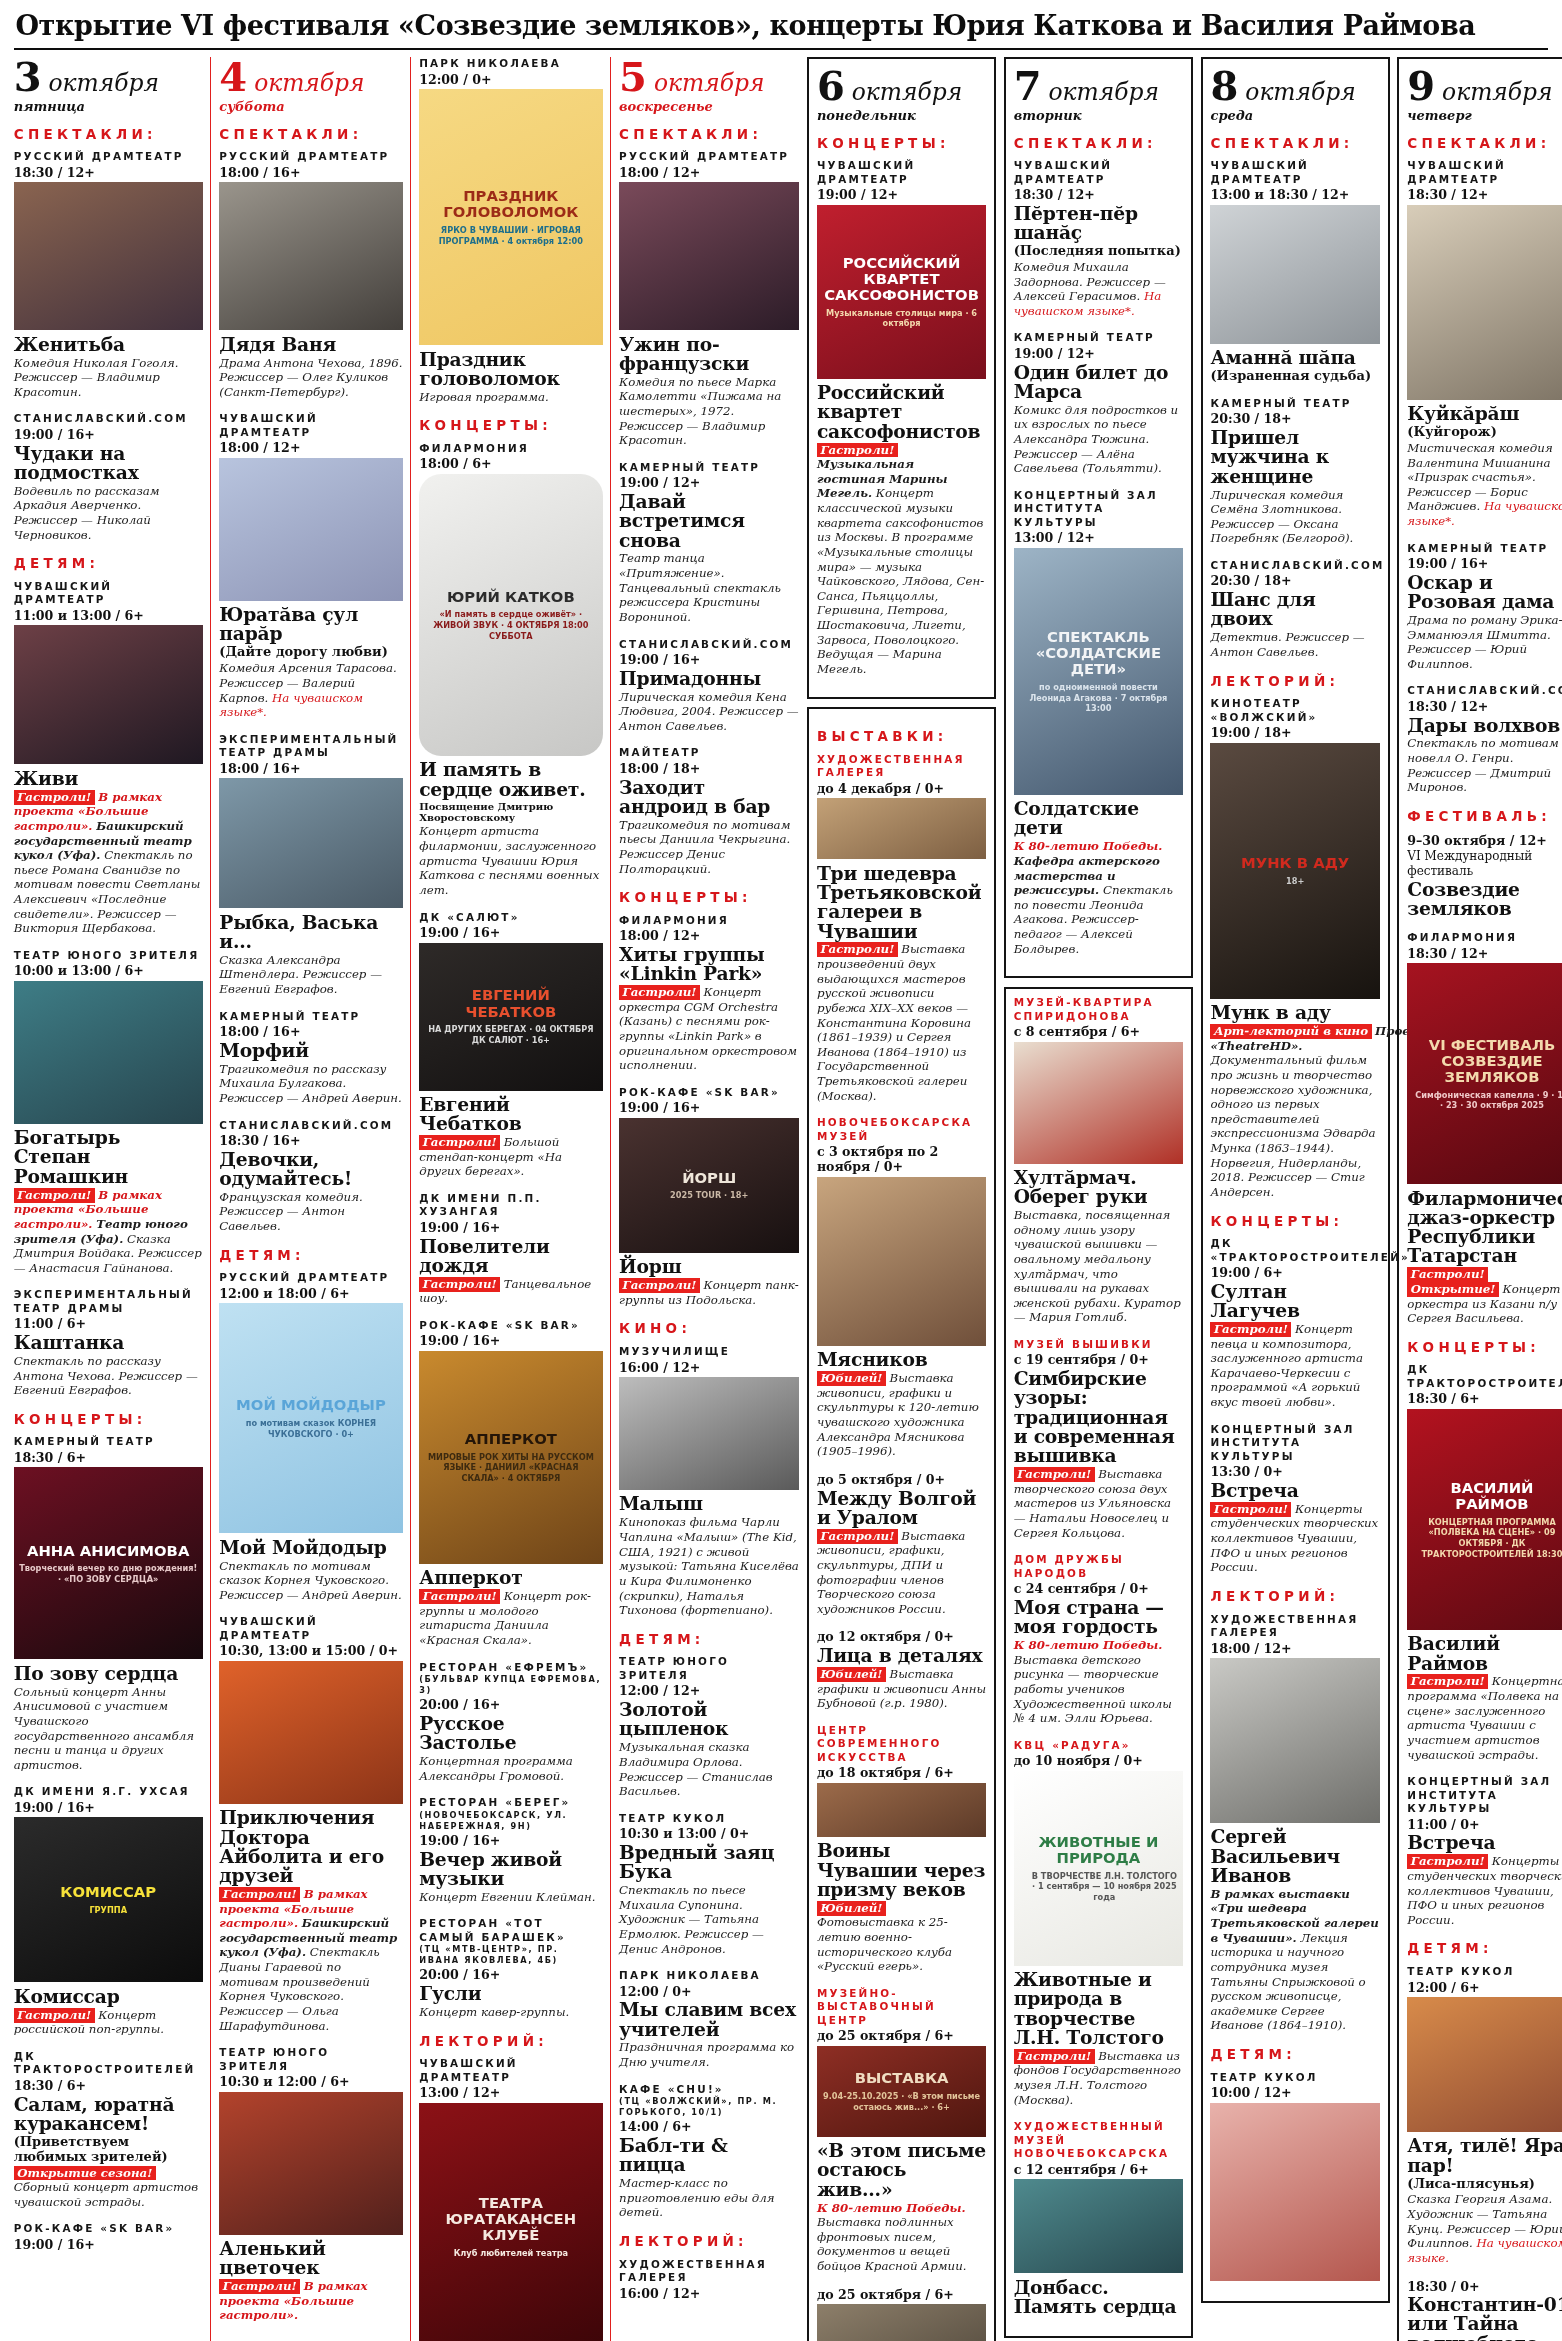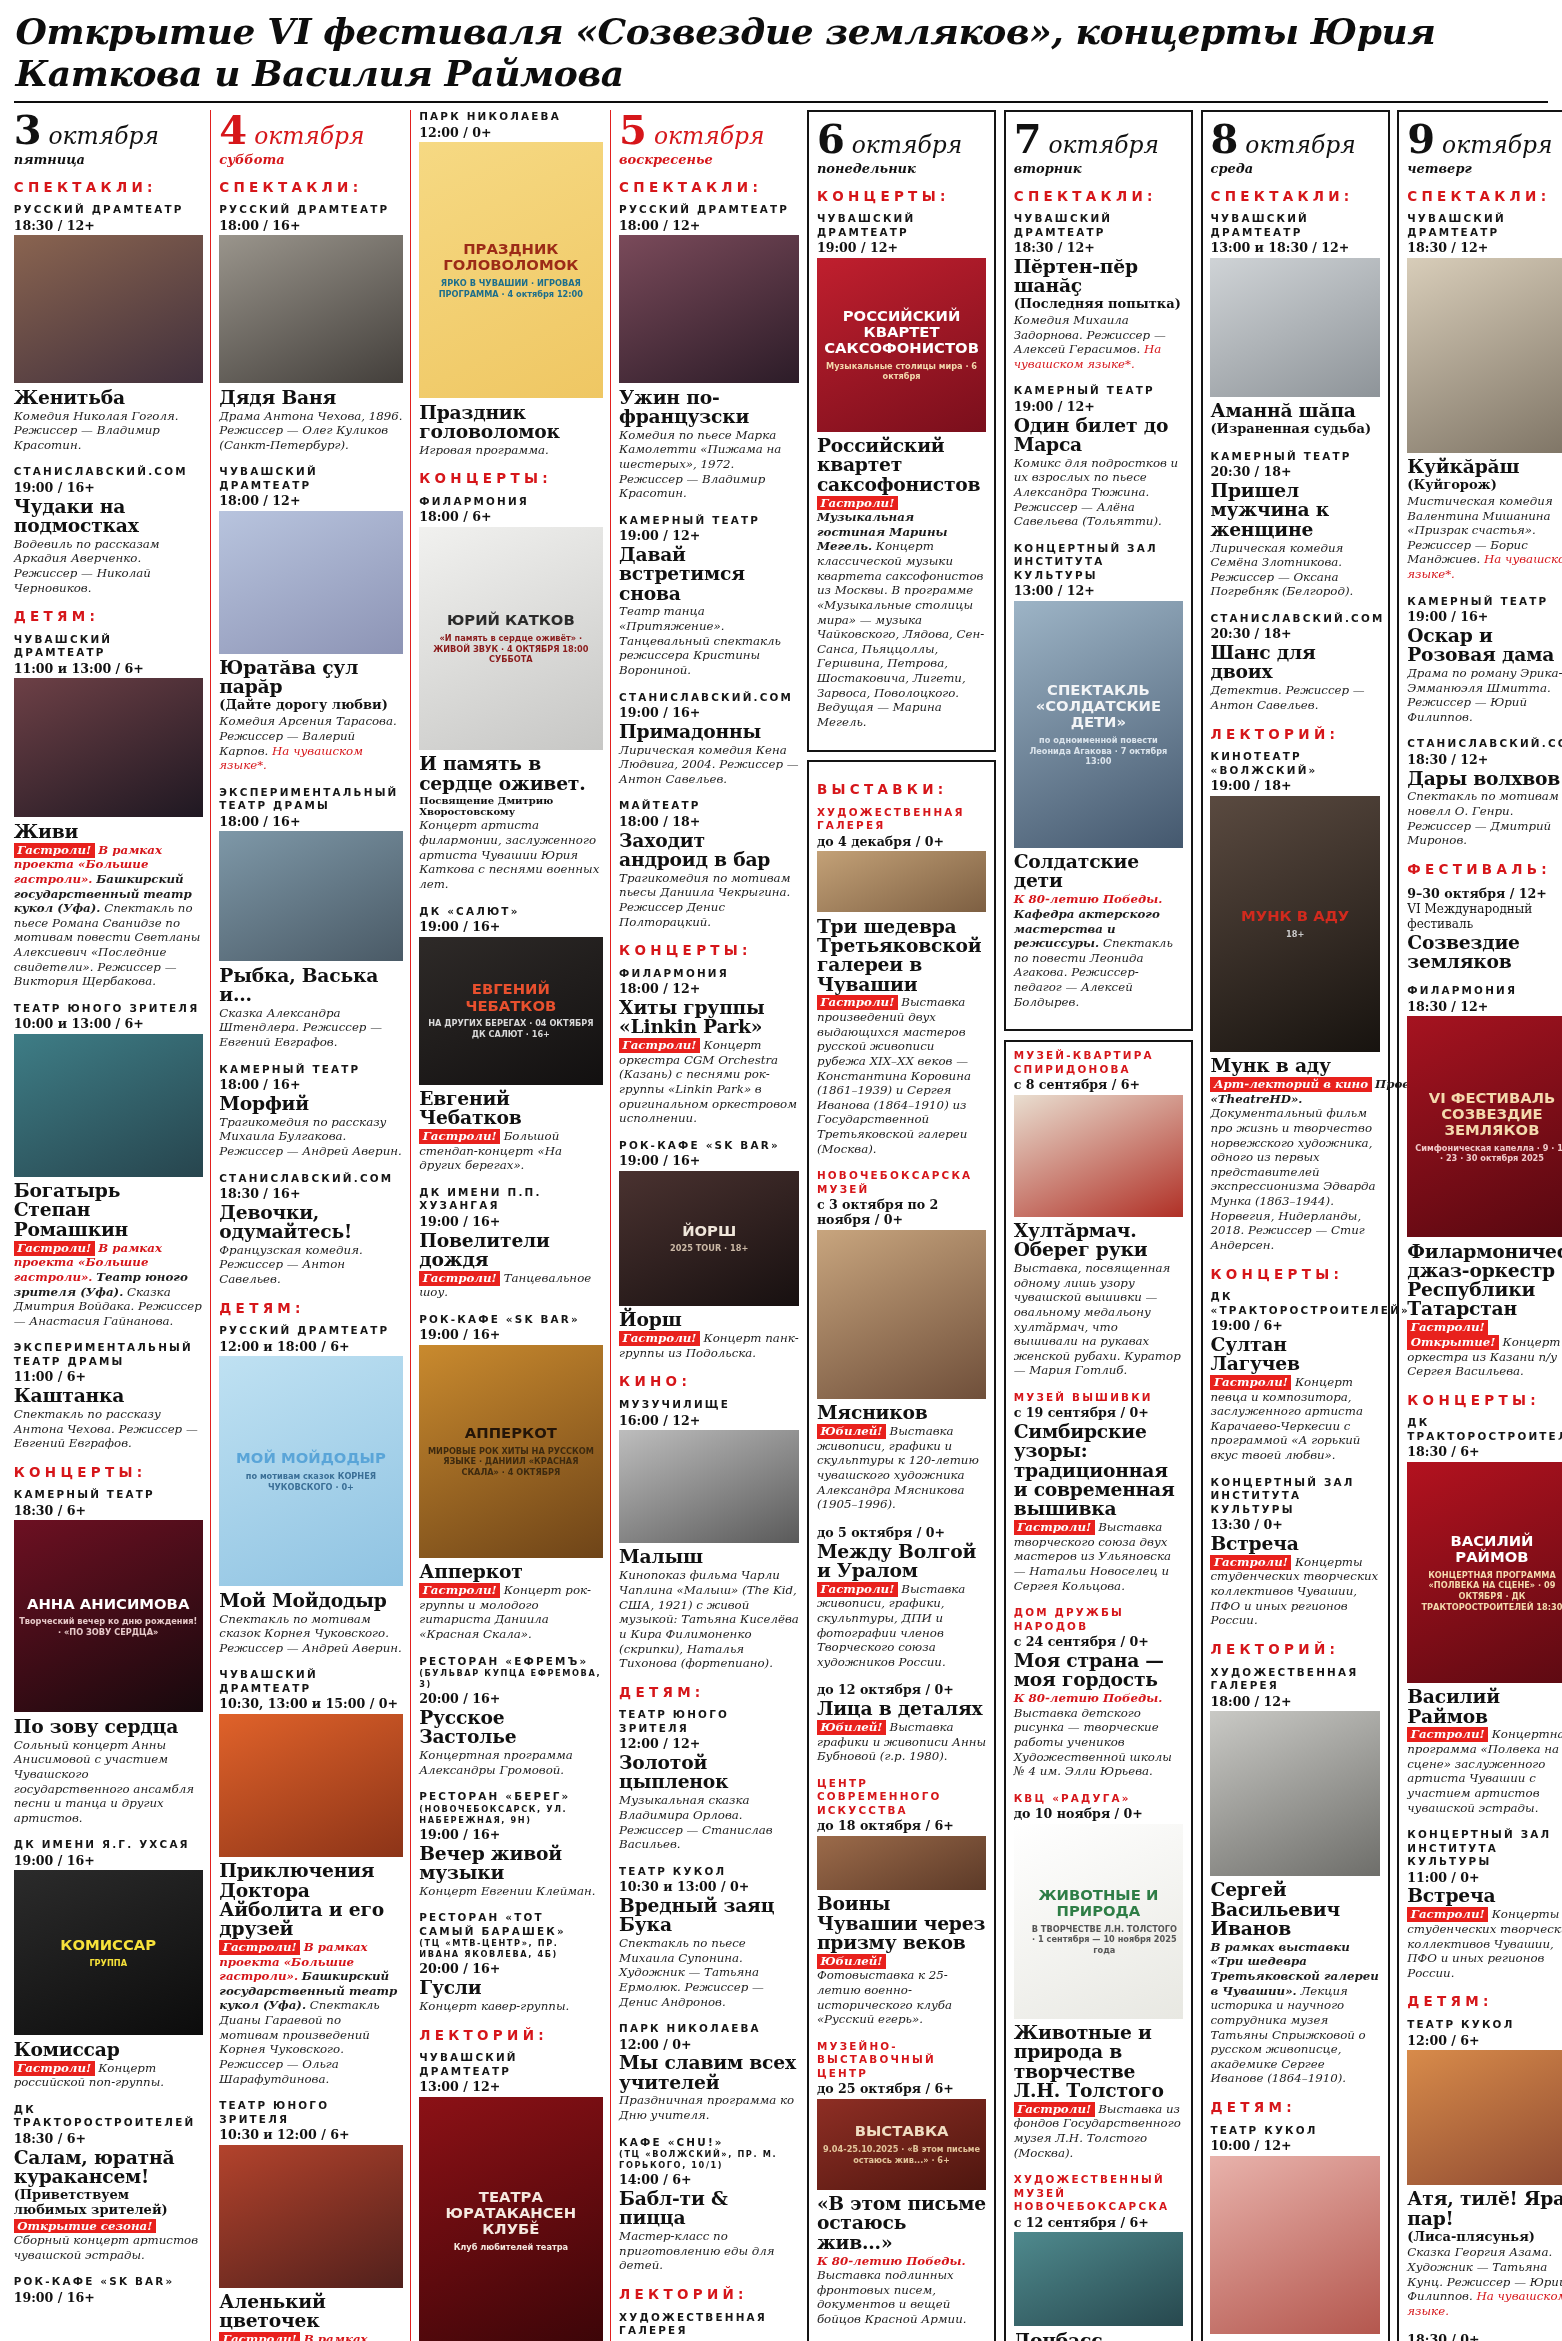--- a/index.html
+++ b/index.html
@@ -1,18 +1,18 @@
 <!DOCTYPE html>
 <html style="font-size:14px"><head>
 <meta charset="utf-8">
 <style>
   * { box-sizing: border-box; margin: 0; padding: 0; }
   html,body { background:#9a9a9a; }
   .page { width:1562px; min-height:2342px; margin:0 auto; background:#ffffff; padding:8.7px 12px 5.2px 12px; font-family:"DejaVu Serif", serif; color:#111; }
-  .pagetitle { font-family:"DejaVu Serif", serif; font-style:italic; font-weight:bold; font-size:36px; letter-spacing:-0.4px; padding:1.7px 3.5px 7px 3.5px; color:#0d0d0d; }
+  .pagetitle { font-family:"DejaVu Serif", serif; font-weight:bold; font-size:27px; letter-spacing:-0.4px; padding:1.7px 3.5px 7px 3.5px; color:#0d0d0d; }
   .titlerule { border-top:2.6px solid #0d0d0d; margin:0 1.7px 5.2px 1.7px; }
   .board { display:flex; align-items:stretch; gap:7.8px; padding:1.7px 1.7px 12px 1.7px; }
   .col { flex:0 0 auto; width:189px; }
   .col.wide { width:392px; }
   .col.sep { border-left:1.3px solid #e0201e; padding-left:7.8px; }
   .subwrap { display:flex; gap:7.8px; }
   .subcol { flex:1 1 0; min-width:0; }
   .subcol + .subcol { border-left:1.3px solid #e0201e; padding-left:7.8px; }
   .group { margin-bottom:8.7px; }
   .group.boxed { border:2.2px solid #141414; padding:7px 7.8px; }
@@ -208,21 +208,21 @@
                   <div class="imgt" style="color: rgb(156, 43, 23);">Праздник головоломок</div>
                   <div class="imgt2" style="color: rgb(28, 110, 140);">ЯРКО В ЧУВАШИИ · ИГРОВАЯ ПРОГРАММА · 4 октября 12:00</div>
                 </div>
                 <div class="title">Праздник головоломок</div>
                 <p class="body"><span class="plain">Игровая программа.</span></p>
               </div>
               <div class="sechead">КОНЦЕРТЫ:</div>
               <div class="item">
                 <div class="venue">ФИЛАРМОНИЯ</div>
                 <div class="time">18:00 / 6+</div>
-                <div class="img" style="height: 223px; background: linear-gradient(155deg, rgb(241, 241, 239), rgb(199, 199, 197));">
+                <div class="img" style="height: 282px; background: linear-gradient(155deg, rgb(241, 241, 239), rgb(199, 199, 197)); border-radius: 22px;">
                   <div class="imgt" style="color: rgb(43, 43, 43);">ЮРИЙ КАТКОВ</div>
                   <div class="imgt2" style="color: rgb(138, 27, 27);">«И память в сердце оживёт» · ЖИВОЙ ЗВУК · 4 ОКТЯБРЯ 18:00 СУББОТА</div>
                 </div>
                 <div class="title">И память в сердце оживет.</div>
                 <div class="boldnote">Посвящение Дмитрию Хворостовскому</div>
                 <p class="body"><span class="plain">Концерт артиста филармонии, заслуженного артиста Чувашии Юрия Каткова с песнями военных лет.</span></p>
               </div>
               <div class="item">
                 <div class="venue">ДК «САЛЮТ»</div>
                 <div class="time">19:00 / 16+</div>

